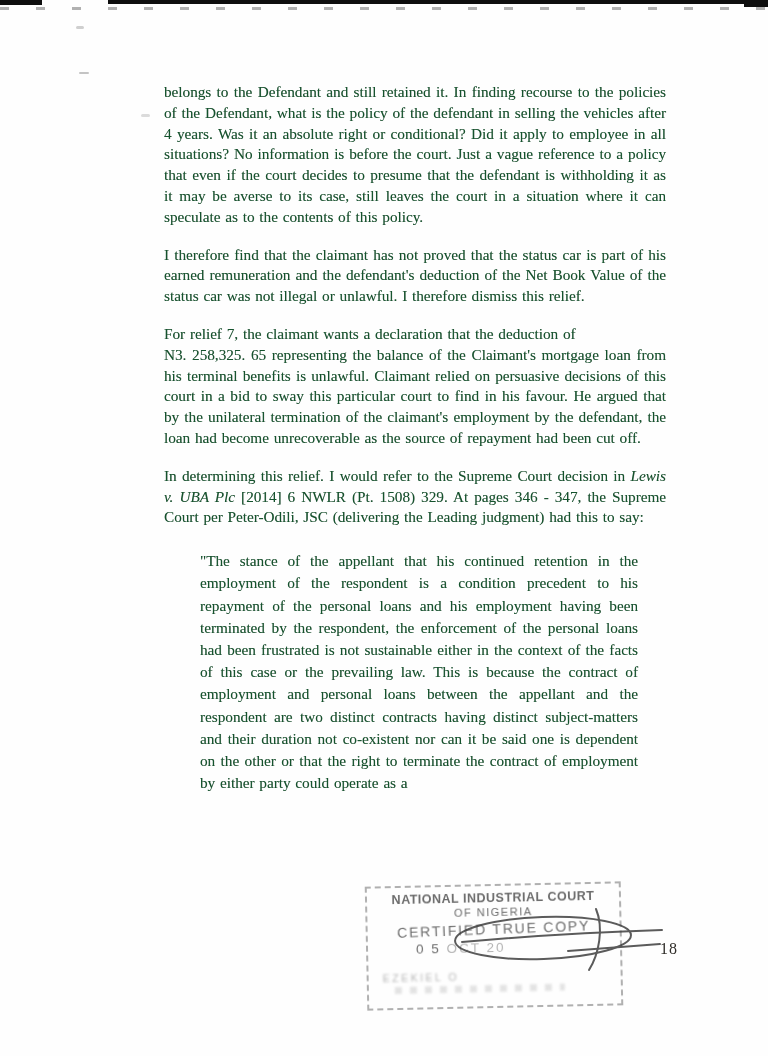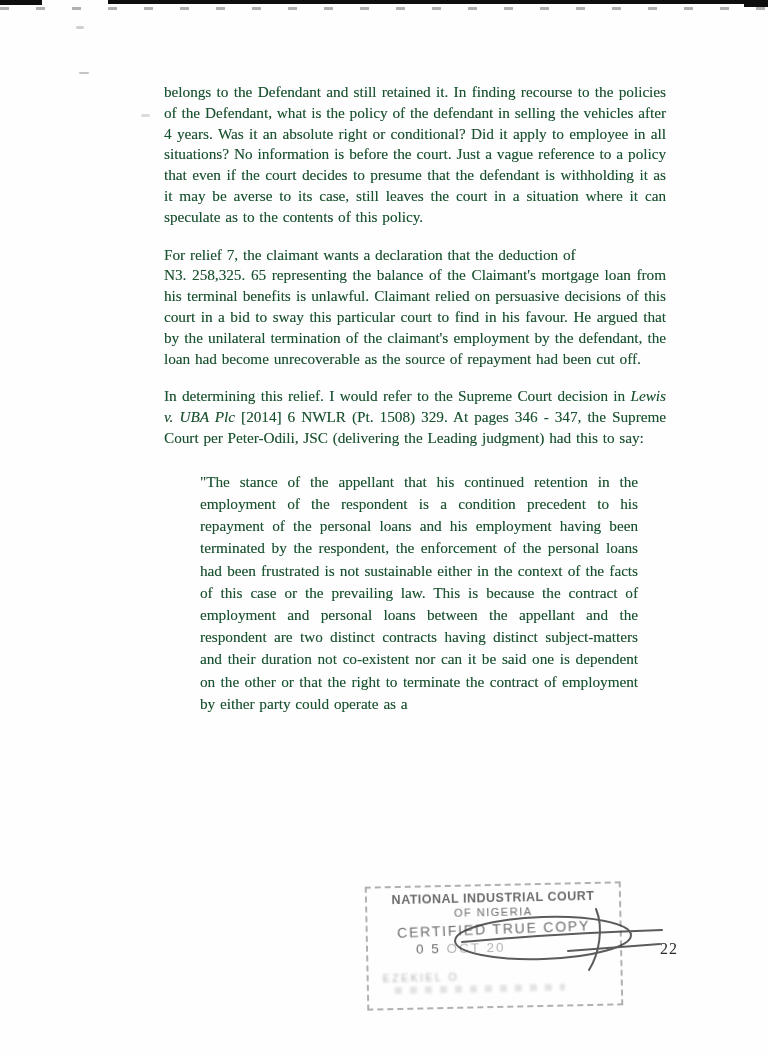--- a/index.html
+++ b/index.html
@@ -83,20 +83,21 @@
   <div class="scan-bar bar-a"></div>
   <div class="scan-bar bar-b"></div>
   <div class="scan-bar bar-c"></div>
   <div class="scan-dashes"></div>
   <div class="speck speck1"></div>
   <div class="speck speck2"></div>
   <div class="speck speck3"></div>
 
   <div class="content">
       <p class="body-para"><span>belongs to the Defendant and still retained it. In finding recourse to the policies of the Defendant, what is the policy of the defendant in selling the vehicles after 4 years. Was it an absolute right or conditional? Did it apply to employee in all situations? No information is before the court. Just a vague reference to a policy that even if the court decides to presume that the defendant is withholding it as it may be averse to its case, still leaves the court in a situation where it can speculate as to the contents of this policy.</span></p>
+      <p class="body-para"><span>I therefore find that the claimant has not proved that the status car is part of his earned remuneration and the defendant's deduction of the Net Book Value of the status car was not illegal or unlawful. I therefore dismiss this relief.</span></p>
       <p class="body-para"><span>For relief 7, the claimant wants a declaration that the deduction of</span><br><span>N3. 258,325. 65 representing the balance of the Claimant's mortgage loan from his terminal benefits is unlawful. Claimant relied on persuasive decisions of this court in a bid to sway this particular court to find in his favour. He argued that by the unilateral termination of the claimant's employment by the defendant, the loan had become unrecoverable as the source of repayment had been cut off.</span></p>
       <p class="body-para"><span>In determining this relief. I would refer to the Supreme Court decision in </span><span class="italic">Lewis v. UBA Plc</span><span> [2014] 6 NWLR (Pt. 1508) 329. At pages 346 - 347, the Supreme Court per Peter-Odili, JSC (delivering the Leading judgment) had this to say:</span></p>
       <p class="quote"><span>"The stance of the appellant that his continued retention in the employment of the respondent is a condition precedent to his repayment of the personal loans and his employment having been terminated by the respondent, the enforcement of the personal loans had been frustrated is not sustainable either in the context of the facts of this case or the prevailing law. This is because the contract of employment and personal loans between the appellant and the respondent are two distinct contracts having distinct subject-matters and their duration not co-existent nor can it be said one is dependent on the other or that the right to terminate the contract of employment by either party could operate as a</span></p>
     </div>
 
   <div class="stamp">
     <div class="st1">NATIONAL INDUSTRIAL COURT</div>
     <div class="st2">OF NIGERIA</div>
     <div class="st3">CERTIFIED TRUE COPY</div>
     <div class="st-date">
@@ -109,14 +110,14 @@
 
   <svg class="signature" width="222" height="70" viewBox="0 0 222 70">
     <g fill="none" stroke="#3f3f3f" stroke-width="2" stroke-linecap="round" opacity="0.85">
       <ellipse cx="95" cy="32" rx="88" ry="21" transform="rotate(-2 95 32)"></ellipse>
       <path d="M 14,36 C 70,31 150,26 214,24"></path>
       <path d="M 120,45 C 150,43 185,40 212,38"></path>
       <path d="M 148,3 C 156,22 151,48 141,64"></path>
     </g>
   </svg>
 
-  <div class="page-number">22</div>
+  <div class="page-number">18</div>
 </div>
 
 </body></html>

